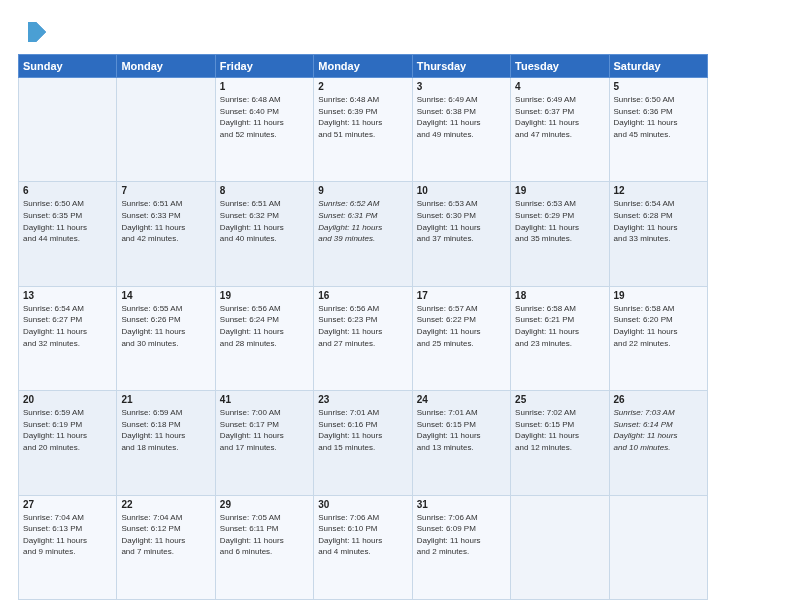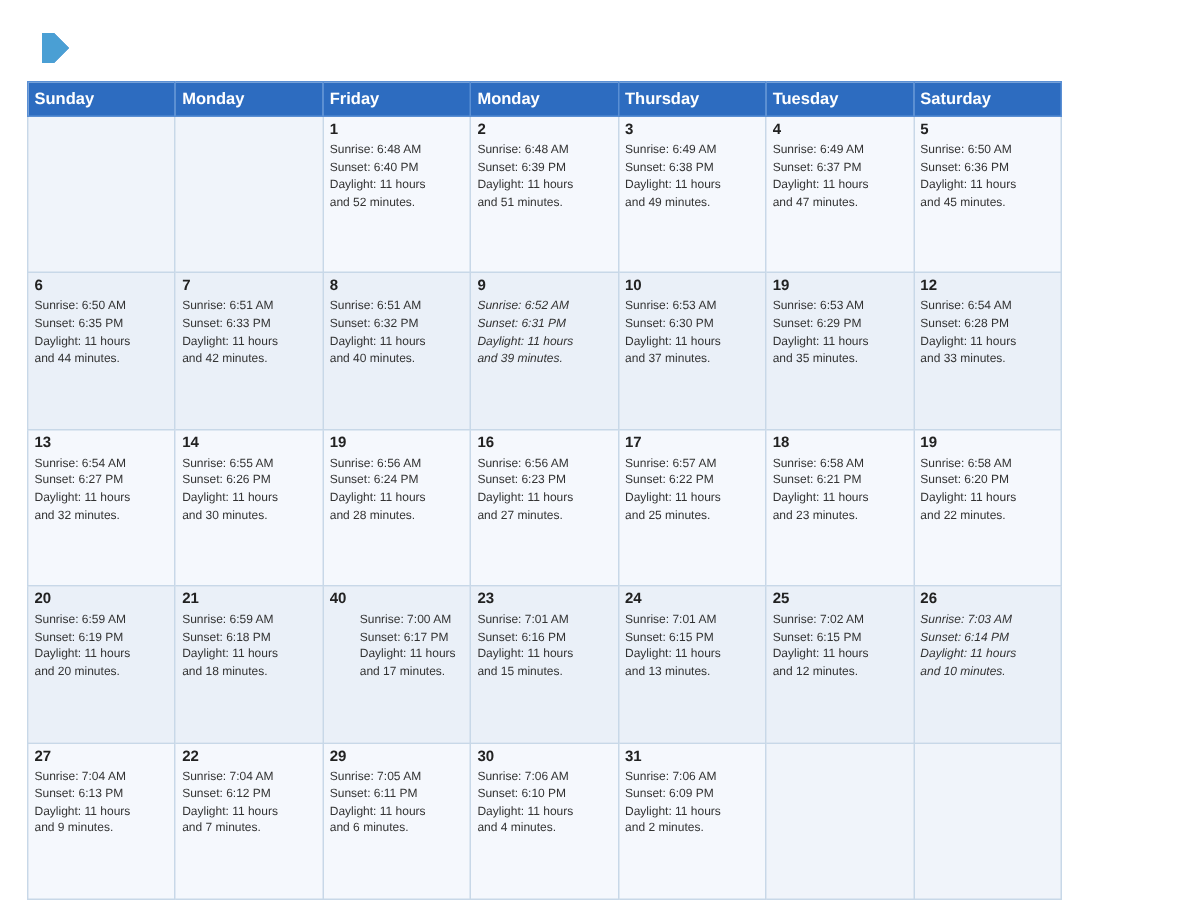--- a/index.html
+++ b/index.html
@@ -291,22 +291,22 @@
 and 20 minutes.</div>
           </td>
           <td>
             <span class="day-number">21</span>
             <div class="day-info" style="white-space: pre-line;">Sunrise: 6:59 AM
 Sunset: 6:18 PM
 Daylight: 11 hours
 and 18 minutes.</div>
           </td>
           <td>
-            <span class="day-number">40</span>
-            <div class="day-info" style="white-space: pre-line; margin-left: 20px;">Sunrise: 7:00 AM
+            <span class="day-number">41</span>
+            <div class="day-info" style="white-space: pre-line;">Sunrise: 7:00 AM
 Sunset: 6:17 PM
 Daylight: 11 hours
 and 17 minutes.</div>
           </td>
           <td>
             <span class="day-number">23</span>
             <div class="day-info" style="white-space: pre-line;">Sunrise: 7:01 AM
 Sunset: 6:16 PM
 Daylight: 11 hours
 and 15 minutes.</div>

